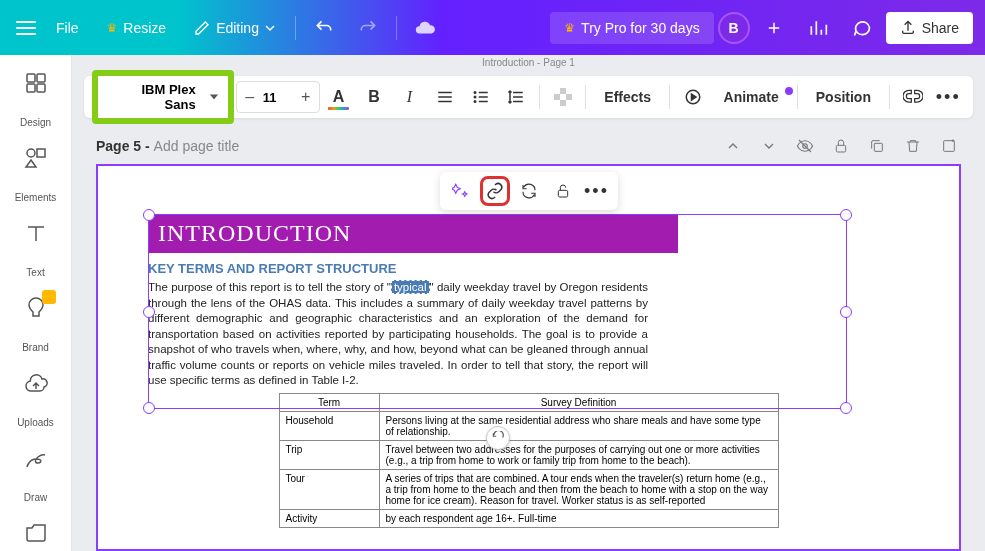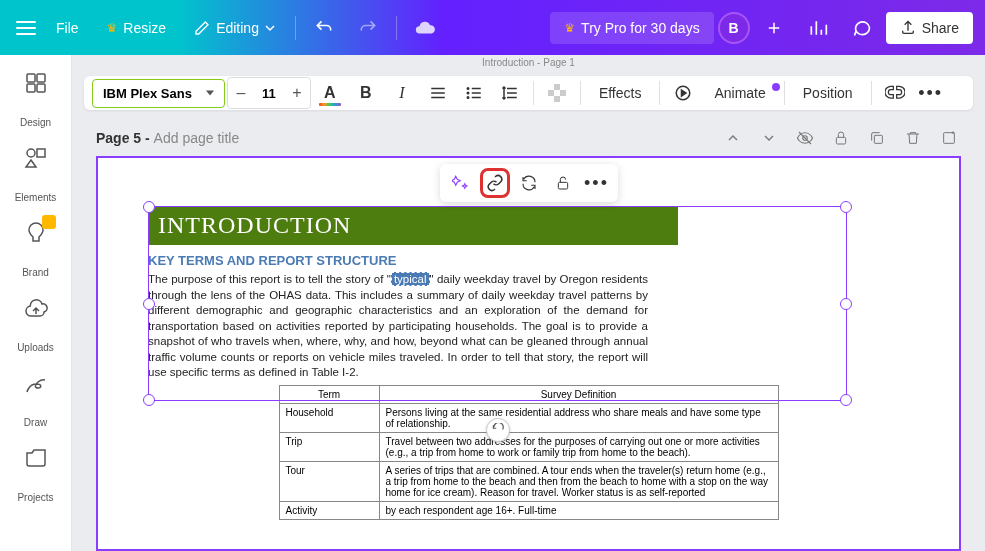--- a/index.html
+++ b/index.html
@@ -20,30 +20,30 @@
 .main { display: flex; height: calc(100% - 55px); }
 .sidebar { width: 72px; background: #fff; border-right: 1px solid #e5e5e5; display: flex; flex-direction: column; align-items: center; padding-top: 8px; gap: 2px; }
 .side-item { width: 60px; padding: 8px 0; display: flex; flex-direction: column; align-items: center; gap: 22px; cursor: pointer; border-radius: 6px; color: #555; font-size: 10px; position: relative; }
 .side-item svg { width: 24px; height: 24px; }
 .side-badge { position: absolute; top: 2px; right: 10px; width: 14px; height: 14px; background: #ffb800; border-radius: 3px; }
 
 .canvas-area { flex: 1; background: #ebecf0; display: flex; flex-direction: column; overflow: hidden; position: relative; }
 .breadcrumb-row { font-size: 10px; color: #888; text-align: center; padding: 2px 0; }
 
 .toolbar { background: #fff; border-radius: 6px; margin: 6px 12px; height: 42px; display: flex; align-items: center; padding: 0 8px; gap: 2px; box-shadow: 0 1px 3px rgba(0,0,0,0.08); }
-.font-select { border: 1px solid #84cc16; border-radius: 4px; padding: 6px 32px 6px 10px; font-size: 13px; font-weight: 600; cursor: pointer; min-width: 130px; position: relative; text-align: right; }
+.font-select { border: 6px solid #84cc16; border-radius: 4px; padding: 6px 32px 6px 10px; font-size: 13px; font-weight: 600; cursor: pointer; min-width: 130px; position: relative; text-align: right; }
 .font-select::after { content: ""; position: absolute; right: 10px; top: 50%; width: 0; height: 0; border-left: 4px solid transparent; border-right: 4px solid transparent; border-top: 5px solid #555; transform: translateY(-50%); }
 .size-group { display: flex; align-items: center; border: 1px solid #ddd; border-radius: 4px; }
 .size-btn { width: 26px; height: 30px; display: flex; align-items: center; justify-content: center; cursor: pointer; font-size: 16px; color: #555; }
-.size-val { width: 30px; text-align: center; font-size: 13px; font-weight: 600; }
+.size-val { width: 30px; font-size: 13px; font-weight: 600; }
 .tb-icon { width: 34px; height: 34px; display: flex; align-items: center; justify-content: center; cursor: pointer; border-radius: 4px; color: #333; }
 .color-A { position: relative; font-weight: 700; font-size: 16px; }
 .color-underline { position: absolute; bottom: 4px; left: 6px; right: 6px; height: 3px; background: linear-gradient(90deg,#e74c3c,#f39c12,#2ecc71,#3498db,#9b59b6); border-radius: 1px; }
 .tb-div { width: 1px; height: 24px; background: #e0e0e0; margin: 0 4px; }
-.tb-label { padding: 0 12px; font-size: 14px; font-weight: 400; cursor: pointer; color: #333; }
+.tb-label { padding: 0 12px; font-size: 14px; font-weight: 700; cursor: pointer; color: #333; }
 .animate-dot { width: 8px; height: 8px; background: #8b3dff; border-radius: 50%; position: absolute; top: -2px; right: -2px; }
 .more-dots { font-size: 18px; letter-spacing: 2px; }
 
 .page-header { display: flex; align-items: center; padding: 10px 24px 6px; gap: 8px; }
 .page-label { font-size: 14px; color: #333; }
 .page-label .num { font-weight: 700; }
 .page-label .hint { color: #888; }
 .page-actions { margin-left: auto; display: flex; gap: 12px; }
 .page-act { width: 24px; height: 24px; display: flex; align-items: center; justify-content: center; cursor: pointer; color: #555; }
 
@@ -54,21 +54,21 @@
 
 .doc-content { padding: 48px 50px 20px; position: relative; }
 .sel-box { position: absolute; border: 1px solid #8b3dff; top: 48px; left: 50px; right: 112px; height: 195px; }
 .sel-handle { width: 12px; height: 12px; background: #fff; border: 1px solid #8b3dff; border-radius: 50%; position: absolute; }
 .h-tl { top: -6px; left: -6px; } .h-tr { top: -6px; right: -6px; }
 .h-bl { bottom: -6px; left: -6px; } .h-br { bottom: -6px; right: -6px; }
 .h-ml { top: 50%; left: -6px; transform: translateY(-50%); }
 .h-mr { top: 50%; right: -6px; transform: translateY(-50%); }
 .rot-handle { position: absolute; bottom: -42px; left: 50%; transform: translateX(-50%); width: 24px; height: 24px; background: #fff; border: 1px solid #ccc; border-radius: 50%; display: flex; align-items: center; justify-content: center; box-shadow: 0 1px 3px rgba(0,0,0,0.2); }
 
-.intro-banner { background: #4d7c0f; color: #fff; padding: 6px 10px; font-size: 24px; font-family: Georgia, serif; letter-spacing: 1px; width: 530px; }
+.intro-banner { background: #a21caf; color: #fff; padding: 6px 10px; font-size: 24px; font-family: Georgia, serif; letter-spacing: 1px; width: 530px; }
 .subheading { color: #4a7bb5; font-size: 13px; font-weight: 600; margin-top: 8px; font-family: Arial, sans-serif; }
 .body-para { font-size: 11.5px; line-height: 1.35; text-align: justify; margin-top: 4px; width: 500px; color: #222; }
 .hlw { background: #4a7bb5; color: #fff; border: 1px dashed #fff; padding: 0 2px; }
 
 .table-caption { text-align: center; font-size: 12px; margin-top: 28px; color: #222; }
 .kt-table { border-collapse: collapse; margin: 4px auto 0; font-size: 10px; width: 500px; }
 .kt-table th, .kt-table td { border: 1px solid #888; padding: 3px 6px; vertical-align: top; }
 .kt-table th { font-weight: 400; text-align: center; }
 .kt-table td.term { text-align: left; width: 100px; }
 </style>
@@ -156,20 +156,26 @@
         </svg>
       <span>Design</span>
     </div>
     <div class="side-item">
       <svg viewBox="0 0 24 24" fill="none" stroke="#555" stroke-width="1.5">
           <circle cx="7" cy="7" r="4"></circle>
           <rect x="13" y="3" width="8" height="8"></rect>
           <path d="M7 14l5 7H2l5-7z"></path>
         </svg>
       <span>Elements</span>
+    </div>
+    <div class="side-item">
+      <svg viewBox="0 0 24 24" fill="none" stroke="#555" stroke-width="1.5">
+          <path d="M4 6h16M12 6v14"></path>
+        </svg>
+      <span>Text</span>
     </div>
     <div class="side-item">
       <div class="side-badge"></div>
       <svg viewBox="0 0 24 24" fill="none" stroke="#555" stroke-width="1.5">
           <path d="M12 2a7 7 0 017 7c0 3-2 5-4 7v4H9v-4c-2-2-4-4-4-7a7 7 0 017-7z"></path>
         </svg>
       <span>Brand</span>
     </div>
     <div class="side-item">
       <svg viewBox="0 0 24 24" fill="none" stroke="#555" stroke-width="1.5">

